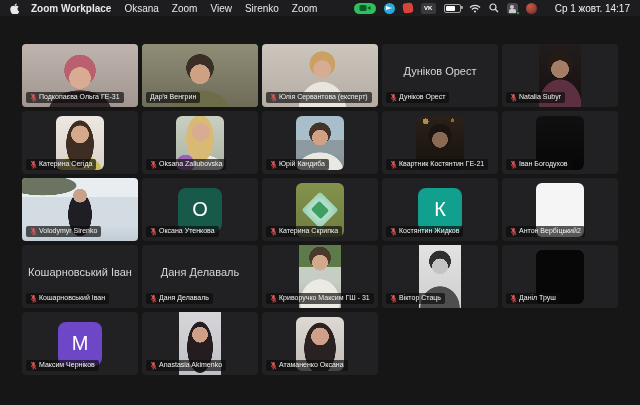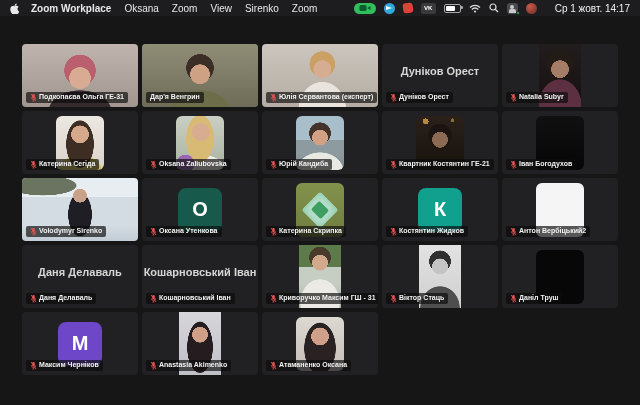--- a/index.html
+++ b/index.html
@@ -41,21 +41,21 @@
   .switcher:after{content:"";position:absolute;left:2px;top:6.5px;width:7px;height:3.5px;border-radius:2px 2px 0 0;background:#c9c9cd;}
   .green-dot{position:absolute;right:-2px;bottom:-1px;width:4px;height:4px;border-radius:50%;background:#35c759;border:1px solid #1d1d1f;box-sizing:border-box;}
   .clock{font-size:10px;color:#f0f0f0;white-space:nowrap;margin-left:10px;}
 
   
   .stage{position:absolute;left:0;top:16px;right:0;bottom:0;background:#161616;}
   .grid{
     position:absolute;left:22px;top:28px;width:596px;
     display:grid;grid-template-columns:repeat(5,116px);grid-auto-rows:63px;gap:4px;
   }
-  .tile{position:relative;background:#212123;border-radius:4px;overflow:hidden;font-weight:bold;}
+  .tile{position:relative;background:#212123;border-radius:4px;overflow:hidden;}
   .tile.active{box-shadow:inset 0 0 0 2px var(--active-green);}
   .visual.video{position:absolute;inset:0;}
   .visual.portrait{position:absolute;top:0;bottom:0;left:50%;transform:translateX(-50%);width:42px;}
   .visual.avatar{position:absolute;left:50%;top:50%;transform:translate(-50%,-50%);
     width:48px;height:54px;border-radius:6px;overflow:hidden;}
   .visual.letter{position:absolute;left:50%;top:50%;transform:translate(-50%,-50%);
     width:44px;height:44px;border-radius:8px;color:#fff;font-size:20px;
     display:flex;align-items:center;justify-content:center;}
   .bigname{position:absolute;left:0;right:0;top:34%;text-align:center;color:#d6d6d6;font-size:11px;}
   .plabel{
@@ -395,43 +395,43 @@
         <path d="M2 5.6v.3A3 3 0 0 0 5 9a3 3 0 0 0 3-3.1v-.3" stroke="currentColor" fill="none" stroke-width="1"></path>
         <path d="M5 9v1.7M3.5 11h3" stroke="currentColor" stroke-width="1"></path>
         <path d="M1.6 1l7 10" stroke="currentColor" stroke-width="1.2"></path>
       </svg>
       <span class="pname">Антон Вербіцький2</span>
     </div>
   </div>
 
   <div class="tile">
 
+    <div class="bigname" style="display: block;">Кошарновський Іван</div>
+    <div class="plabel">
+      <svg class="mic" viewBox="0 0 10 12">
+        <path d="M5 1a1.8 1.8 0 0 1 1.8 1.8v3A1.8 1.8 0 0 1 5 7.6 1.8 1.8 0 0 1 3.2 5.8v-3A1.8 1.8 0 0 1 5 1z" fill="currentColor"></path>
+        <path d="M2 5.6v.3A3 3 0 0 0 5 9a3 3 0 0 0 3-3.1v-.3" stroke="currentColor" fill="none" stroke-width="1"></path>
+        <path d="M5 9v1.7M3.5 11h3" stroke="currentColor" stroke-width="1"></path>
+        <path d="M1.6 1l7 10" stroke="currentColor" stroke-width="1.2"></path>
+      </svg>
+      <span class="pname">Кошарновський Іван</span>
+    </div>
+  </div>
+
+  <div class="tile">
+
     <div class="bigname" style="display: block;">Даня Делаваль</div>
     <div class="plabel">
       <svg class="mic" viewBox="0 0 10 12">
         <path d="M5 1a1.8 1.8 0 0 1 1.8 1.8v3A1.8 1.8 0 0 1 5 7.6 1.8 1.8 0 0 1 3.2 5.8v-3A1.8 1.8 0 0 1 5 1z" fill="currentColor"></path>
         <path d="M2 5.6v.3A3 3 0 0 0 5 9a3 3 0 0 0 3-3.1v-.3" stroke="currentColor" fill="none" stroke-width="1"></path>
         <path d="M5 9v1.7M3.5 11h3" stroke="currentColor" stroke-width="1"></path>
         <path d="M1.6 1l7 10" stroke="currentColor" stroke-width="1.2"></path>
       </svg>
       <span class="pname">Даня Делаваль</span>
-    </div>
-  </div>
-
-  <div class="tile">
-
-    <div class="bigname" style="display: block;">Кошарновський Іван</div>
-    <div class="plabel">
-      <svg class="mic" viewBox="0 0 10 12">
-        <path d="M5 1a1.8 1.8 0 0 1 1.8 1.8v3A1.8 1.8 0 0 1 5 7.6 1.8 1.8 0 0 1 3.2 5.8v-3A1.8 1.8 0 0 1 5 1z" fill="currentColor"></path>
-        <path d="M2 5.6v.3A3 3 0 0 0 5 9a3 3 0 0 0 3-3.1v-.3" stroke="currentColor" fill="none" stroke-width="1"></path>
-        <path d="M5 9v1.7M3.5 11h3" stroke="currentColor" stroke-width="1"></path>
-        <path d="M1.6 1l7 10" stroke="currentColor" stroke-width="1.2"></path>
-      </svg>
-      <span class="pname">Кошарновський Іван</span>
     </div>
   </div>
 
   <div class="tile">
     <div class="visual portrait v-kryvoruchko"></div>
 
     <div class="plabel">
       <svg class="mic" viewBox="0 0 10 12">
         <path d="M5 1a1.8 1.8 0 0 1 1.8 1.8v3A1.8 1.8 0 0 1 5 7.6 1.8 1.8 0 0 1 3.2 5.8v-3A1.8 1.8 0 0 1 5 1z" fill="currentColor"></path>
         <path d="M2 5.6v.3A3 3 0 0 0 5 9a3 3 0 0 0 3-3.1v-.3" stroke="currentColor" fill="none" stroke-width="1"></path>

